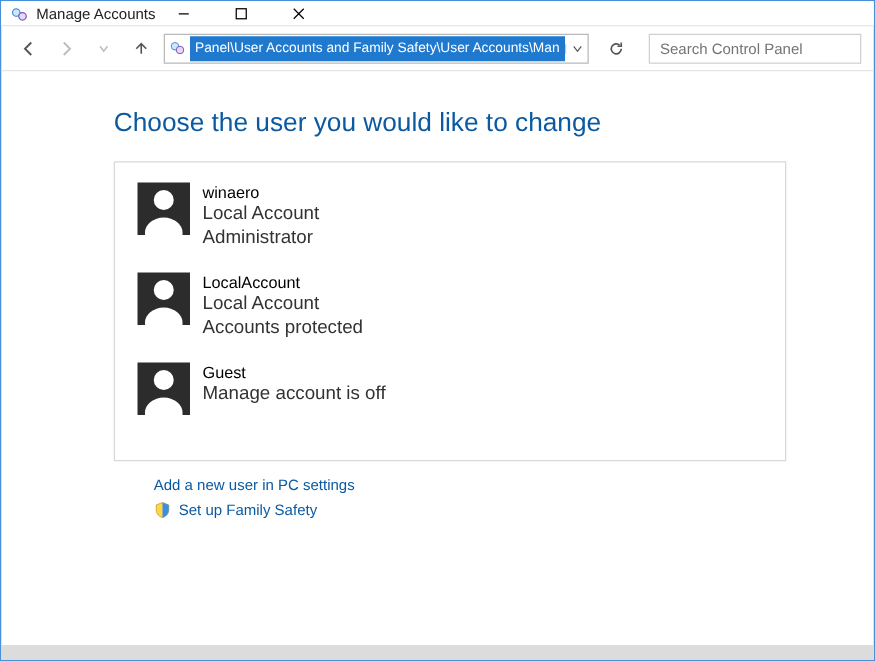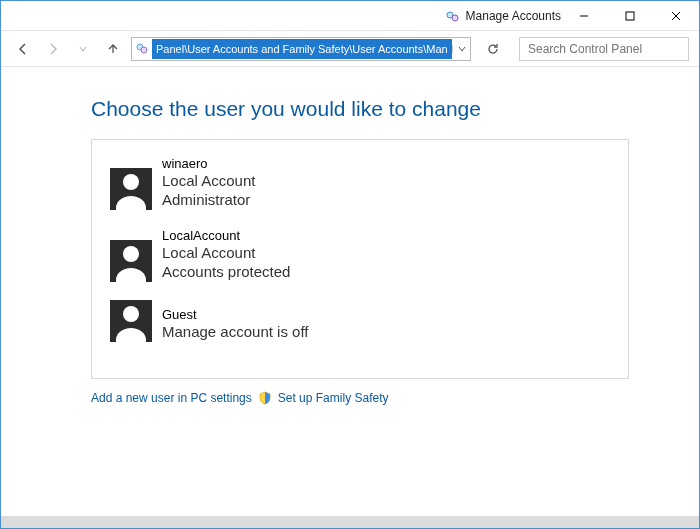--- a/index.html
+++ b/index.html
@@ -1,19 +1,19 @@
 <!DOCTYPE html>
 <html><head>
 <meta charset="utf-8">
 <style>
   * { box-sizing: border-box; }
   html, body { margin: 0; padding: 0; font-family: "Segoe UI", Tahoma, sans-serif; font-size: 12px; color: #222; }
   .window { width: 700px; height: 529px; background: #fff; border: 1px solid #4a90d9; display: flex; flex-direction: column; }
   
-  .titlebar { height: 30px; background: #fff; display: flex; align-items: center; justify-content: flex-end; border-bottom: 1px solid #e5e5e5; padding-left: 28px; }
+  .titlebar { height: 20px; background: #fff; display: flex; align-items: center; justify-content: flex-start; border-bottom: 1px solid #e5e5e5; }
   .titlebar-left { display: flex; align-items: center; gap: 6px; padding-left: 6px; }
   .titlebar-title { font-size: 12px; }
   .titlebar-controls { display: flex; height: 100%; }
   .titlebar-btn { width: 46px; height: 100%; display: flex; align-items: center; justify-content: center; cursor: default; }
   
   .navbar { height: 36px; display: flex; align-items: center; gap: 6px; padding: 0 10px; border-bottom: 1px solid #e5e5e5; }
   .nav-icon-btn { width: 24px; height: 24px; display: flex; align-items: center; justify-content: center; color: #555; }
   .nav-icon-btn.disabled { color: #bdbdbd; }
   .addr-wrap { flex: 1; display: flex; align-items: center; height: 24px; border: 1px solid #b9b9b9; background: #fff; }
   .addr-icon { width: 20px; display: flex; align-items: center; justify-content: center; }
@@ -22,28 +22,28 @@
   .addr-dd { width: 18px; display: flex; align-items: center; justify-content: center; border-left: 1px solid #ccc; }
   .refresh { width: 24px; height: 24px; display: flex; align-items: center; justify-content: center; color: #555; margin-left: 4px; }
   .search { width: 170px; height: 24px; border: 1px solid #d0d0d0; display: flex; align-items: center; padding: 0 6px; margin-left: 8px; color: #777; }
   .search-input { flex: 1; border: none; outline: none; font-size: 12px; color: #555; }
   .search-icon { width: 14px; color: #666; }
   
   .content { flex: 1; padding: 30px 70px 0 90px; overflow: auto; }
   .heading { color: #0b5aa1; font-size: 21px; font-weight: 400; margin-bottom: 18px; }
   .account-box { border: 1px solid #d8d8d8; padding: 16px 18px; height: 240px; }
   .account-grid { display: flex; flex-wrap: wrap; gap: 18px 40px; }
-  .account { display: flex; gap: 10px; width: 240px; align-items: flex-end; cursor: default; }
+  .account { display: flex; gap: 10px; width: 240px; align-items: flex-start; cursor: default; }
   .avatar { width: 42px; height: 42px; background: #2c2c2c; position: relative; overflow: hidden; }
   .avatar::before { content: ""; position: absolute; top: 6px; left: 50%; transform: translateX(-50%); width: 16px; height: 16px; background: #fff; border-radius: 50%; }
   .avatar::after { content: ""; position: absolute; bottom: -10px; left: 50%; transform: translateX(-50%); width: 30px; height: 24px; background: #fff; border-radius: 50% 50% 0 0; }
   .acct-text { display: flex; flex-direction: column; line-height: 1.25; }
   .acct-name { font-size: 13px; color: #000; }
   .acct-line { font-size: 15px; color: #333; }
-  .links { margin-top: 12px; display: flex; flex-direction: row; gap: 6px; font-size: 12px; }
+  .links { margin-top: 12px; display: flex; flex-direction: column; gap: 6px; font-size: 12px; margin-left: 32px; }
   .link { color: #0b5aa1; cursor: pointer; display: flex; align-items: center; gap: 6px; }
   .shield { width: 14px; height: 14px; }
   
   .bottom-strip { height: 12px; background: #dcdcdc; }
   .cp-icon { width: 16px; height: 16px; }
 </style>
 </head>
 <body>
 
 <div class="window">

